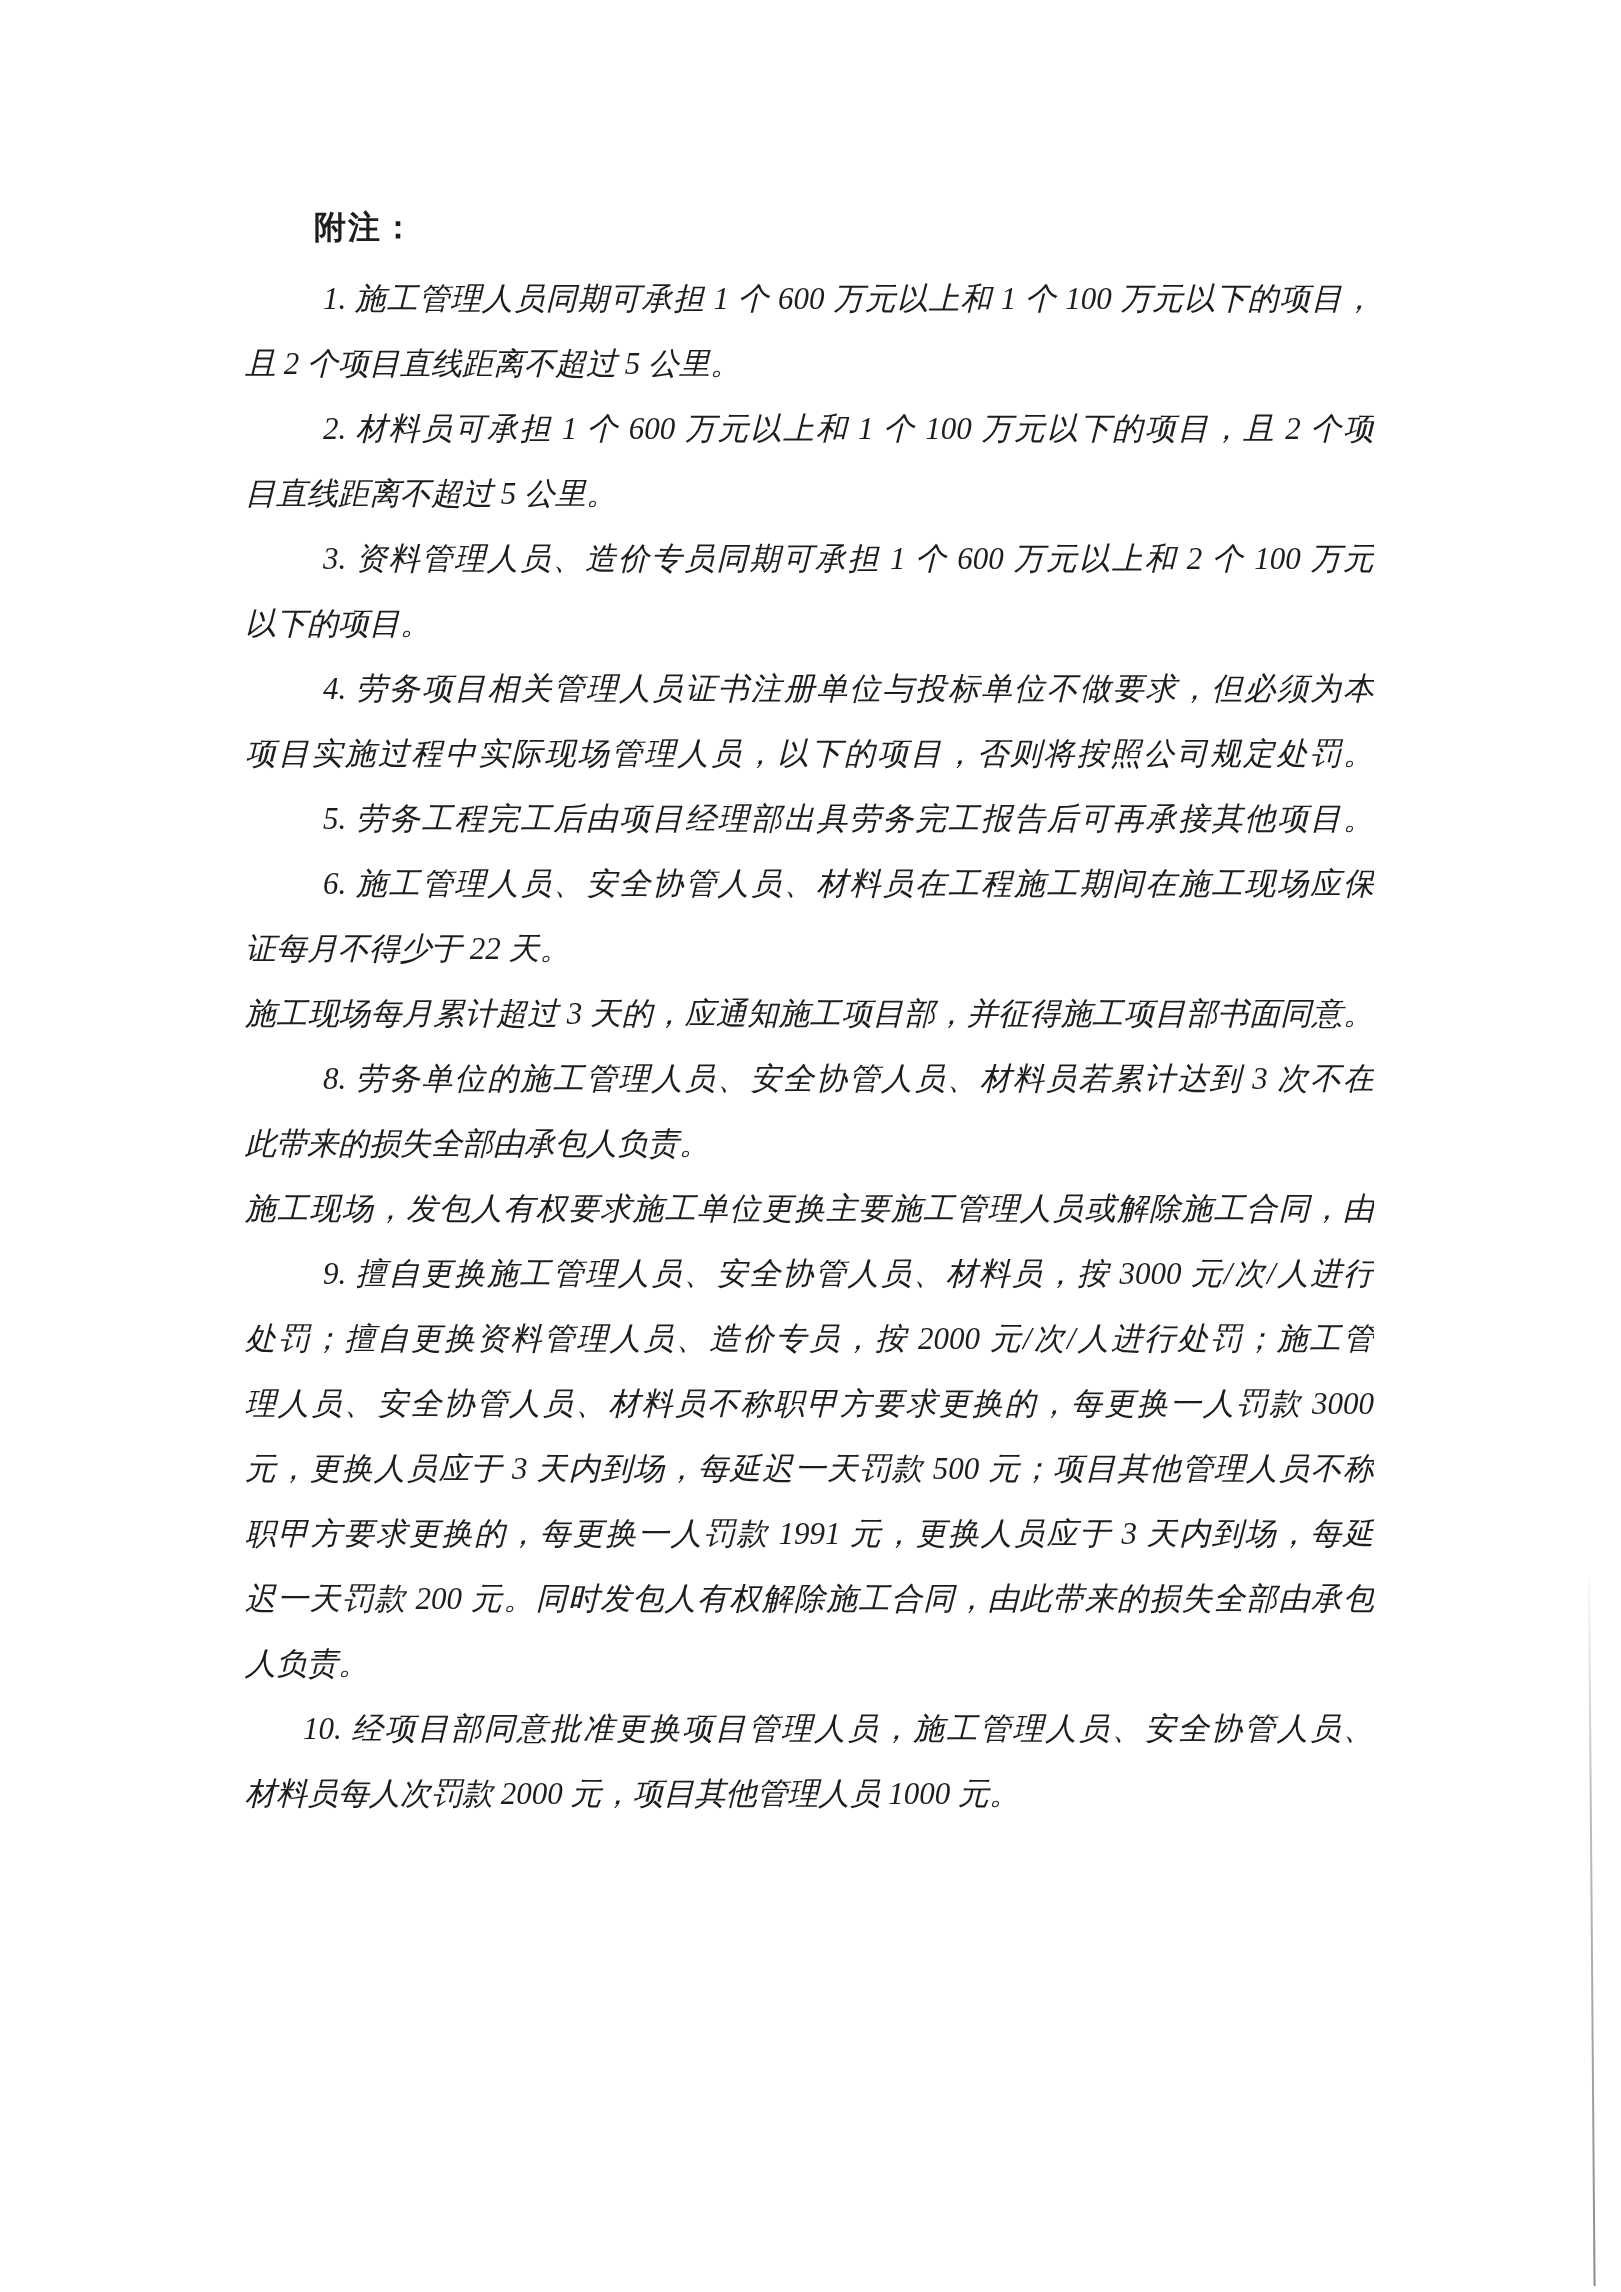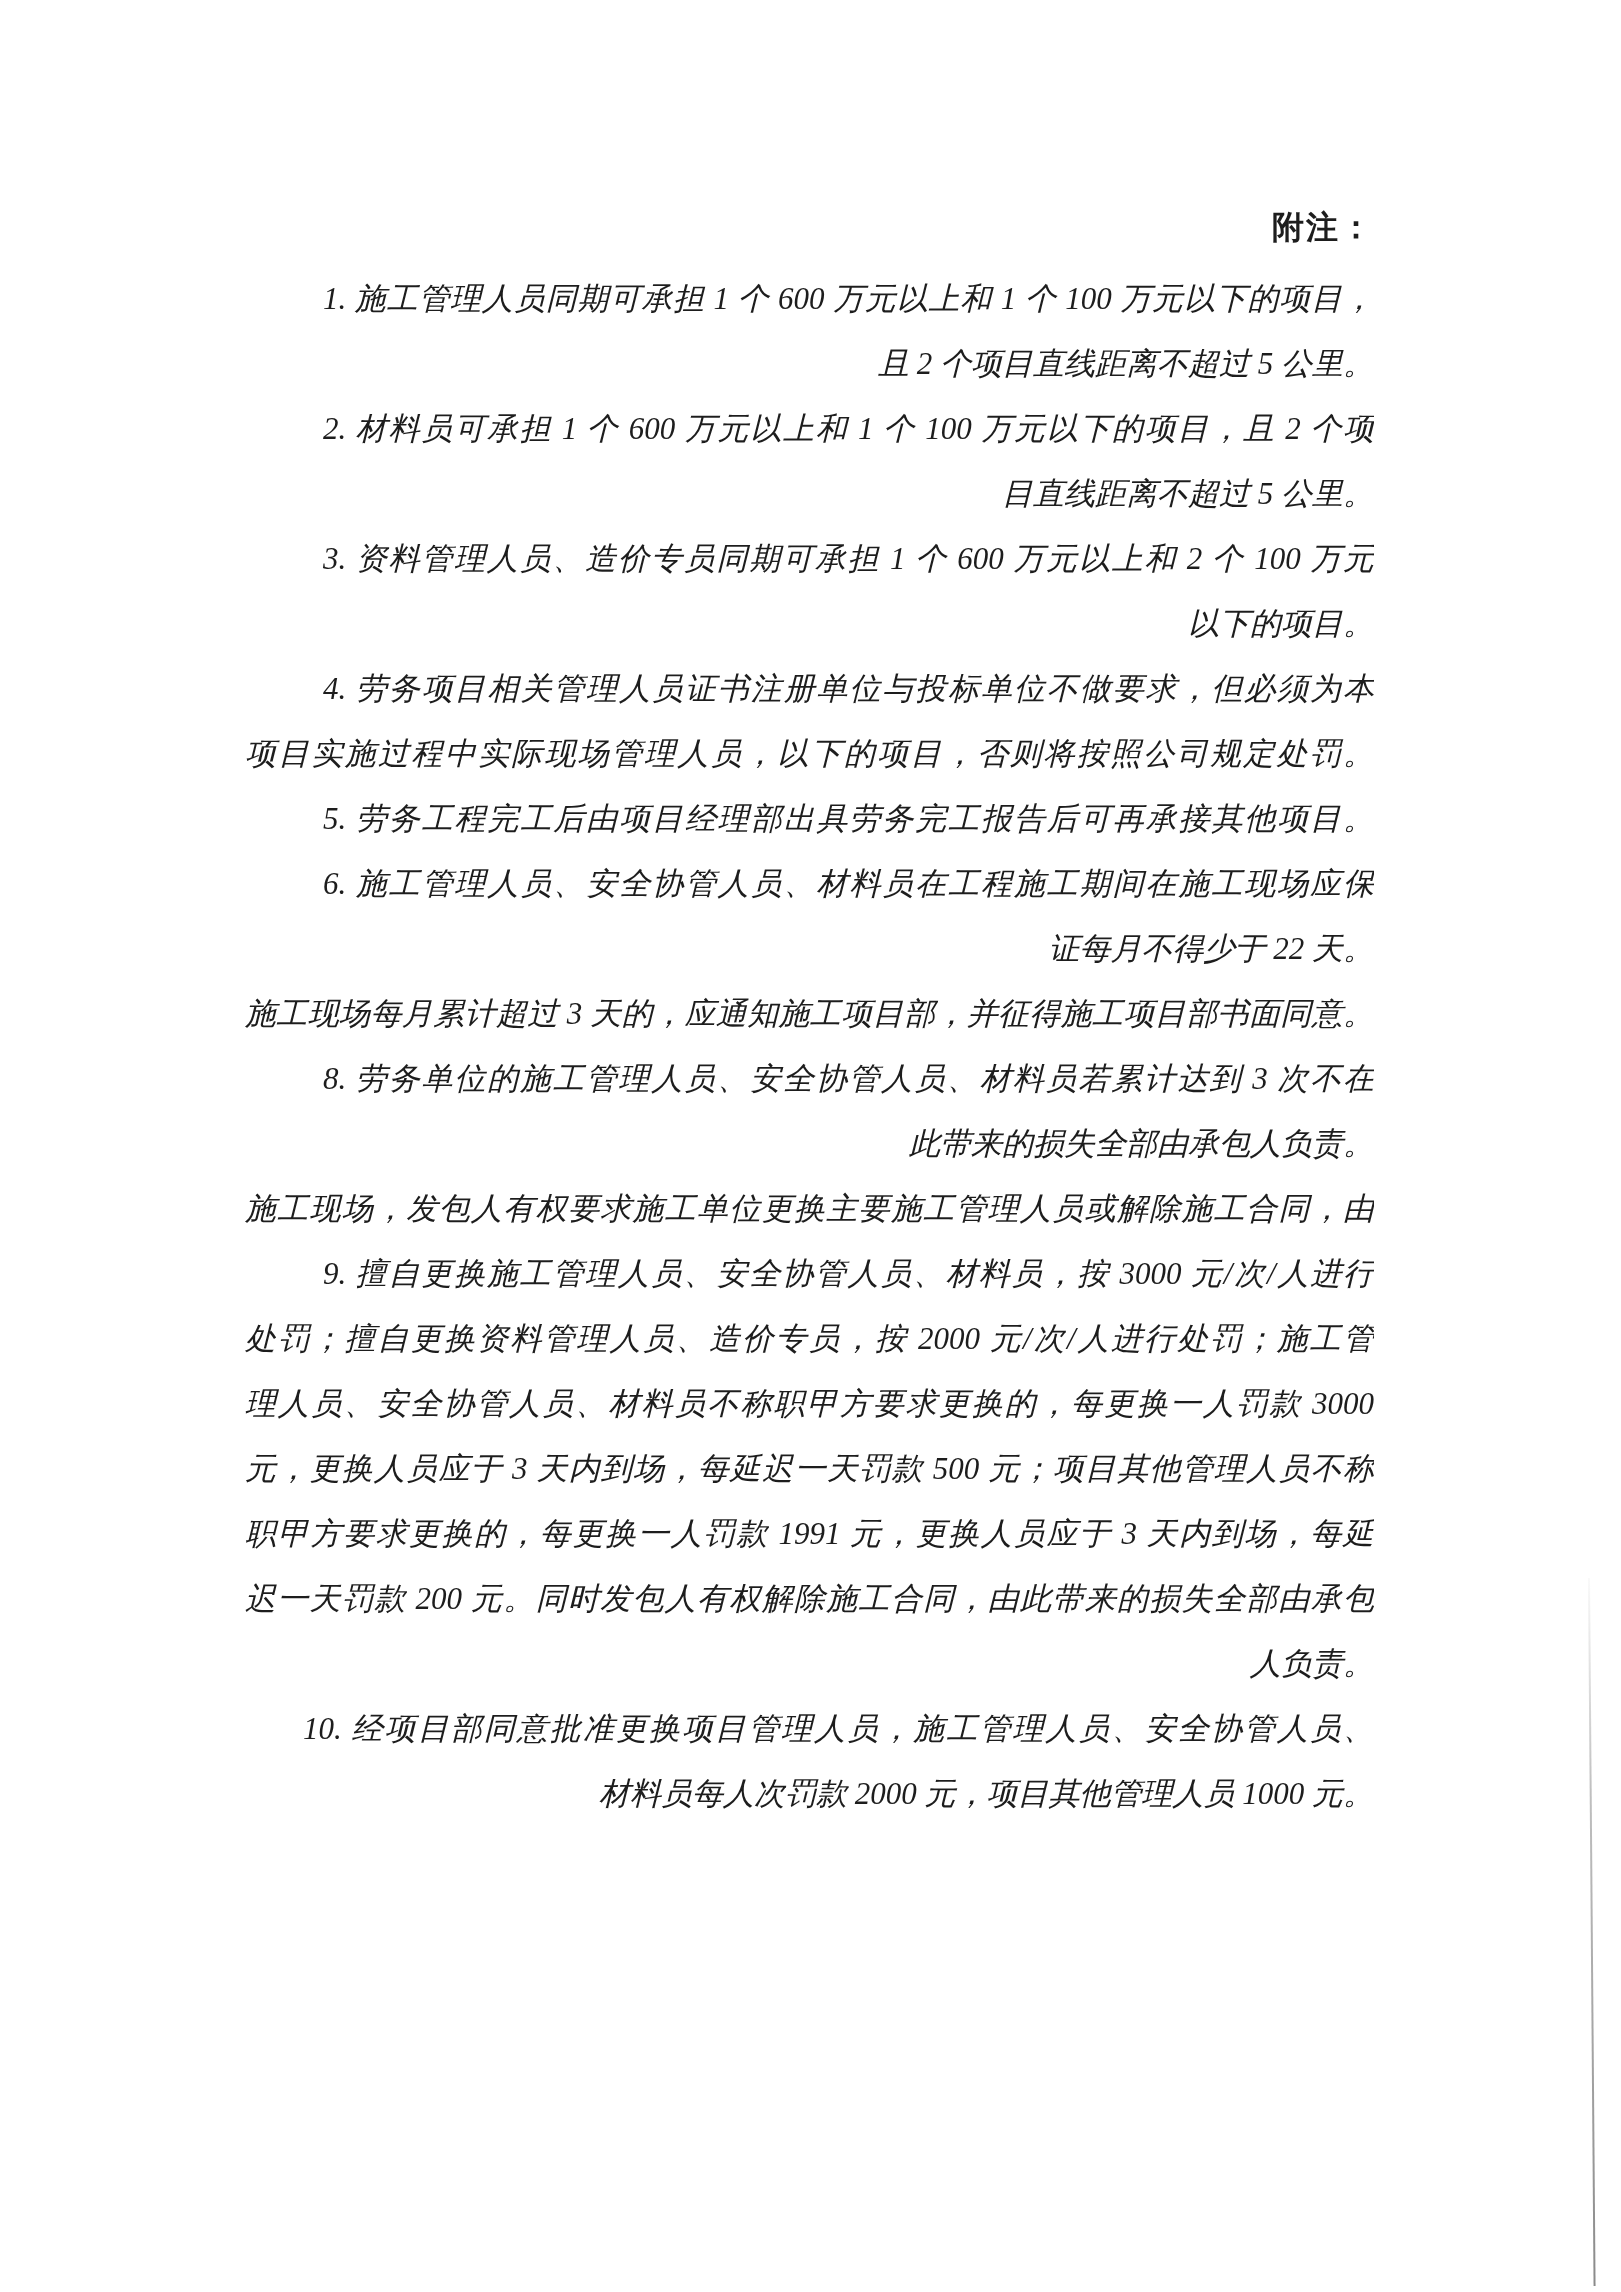--- a/index.html
+++ b/index.html
@@ -23,34 +23,33 @@
     width: 1129px;
   }
   .heading {
     font-size: 32px;
     font-weight: bold;
     line-height: 65px;
     height: 65px;
     padding-left: 69px;
     margin-bottom: 5.9px;
     letter-spacing: 2px;
-    text-align: right;
   }
   .line {
     font-size: 31px;
     line-height: 65px;
     height: 65px;
     overflow: hidden;
     text-align: justify;
     text-align-last: justify;
     text-justify: inter-character;
     font-style: italic;
   }
   .line.nat {
-    text-align: right;
+    text-align: left;
     text-align-last: auto;
   }
   .line.ind {
     padding-left: 78px;
   }
   .line.ind10 {
     padding-left: 58px;
   }
   .scan-artifact {
     position: absolute;

